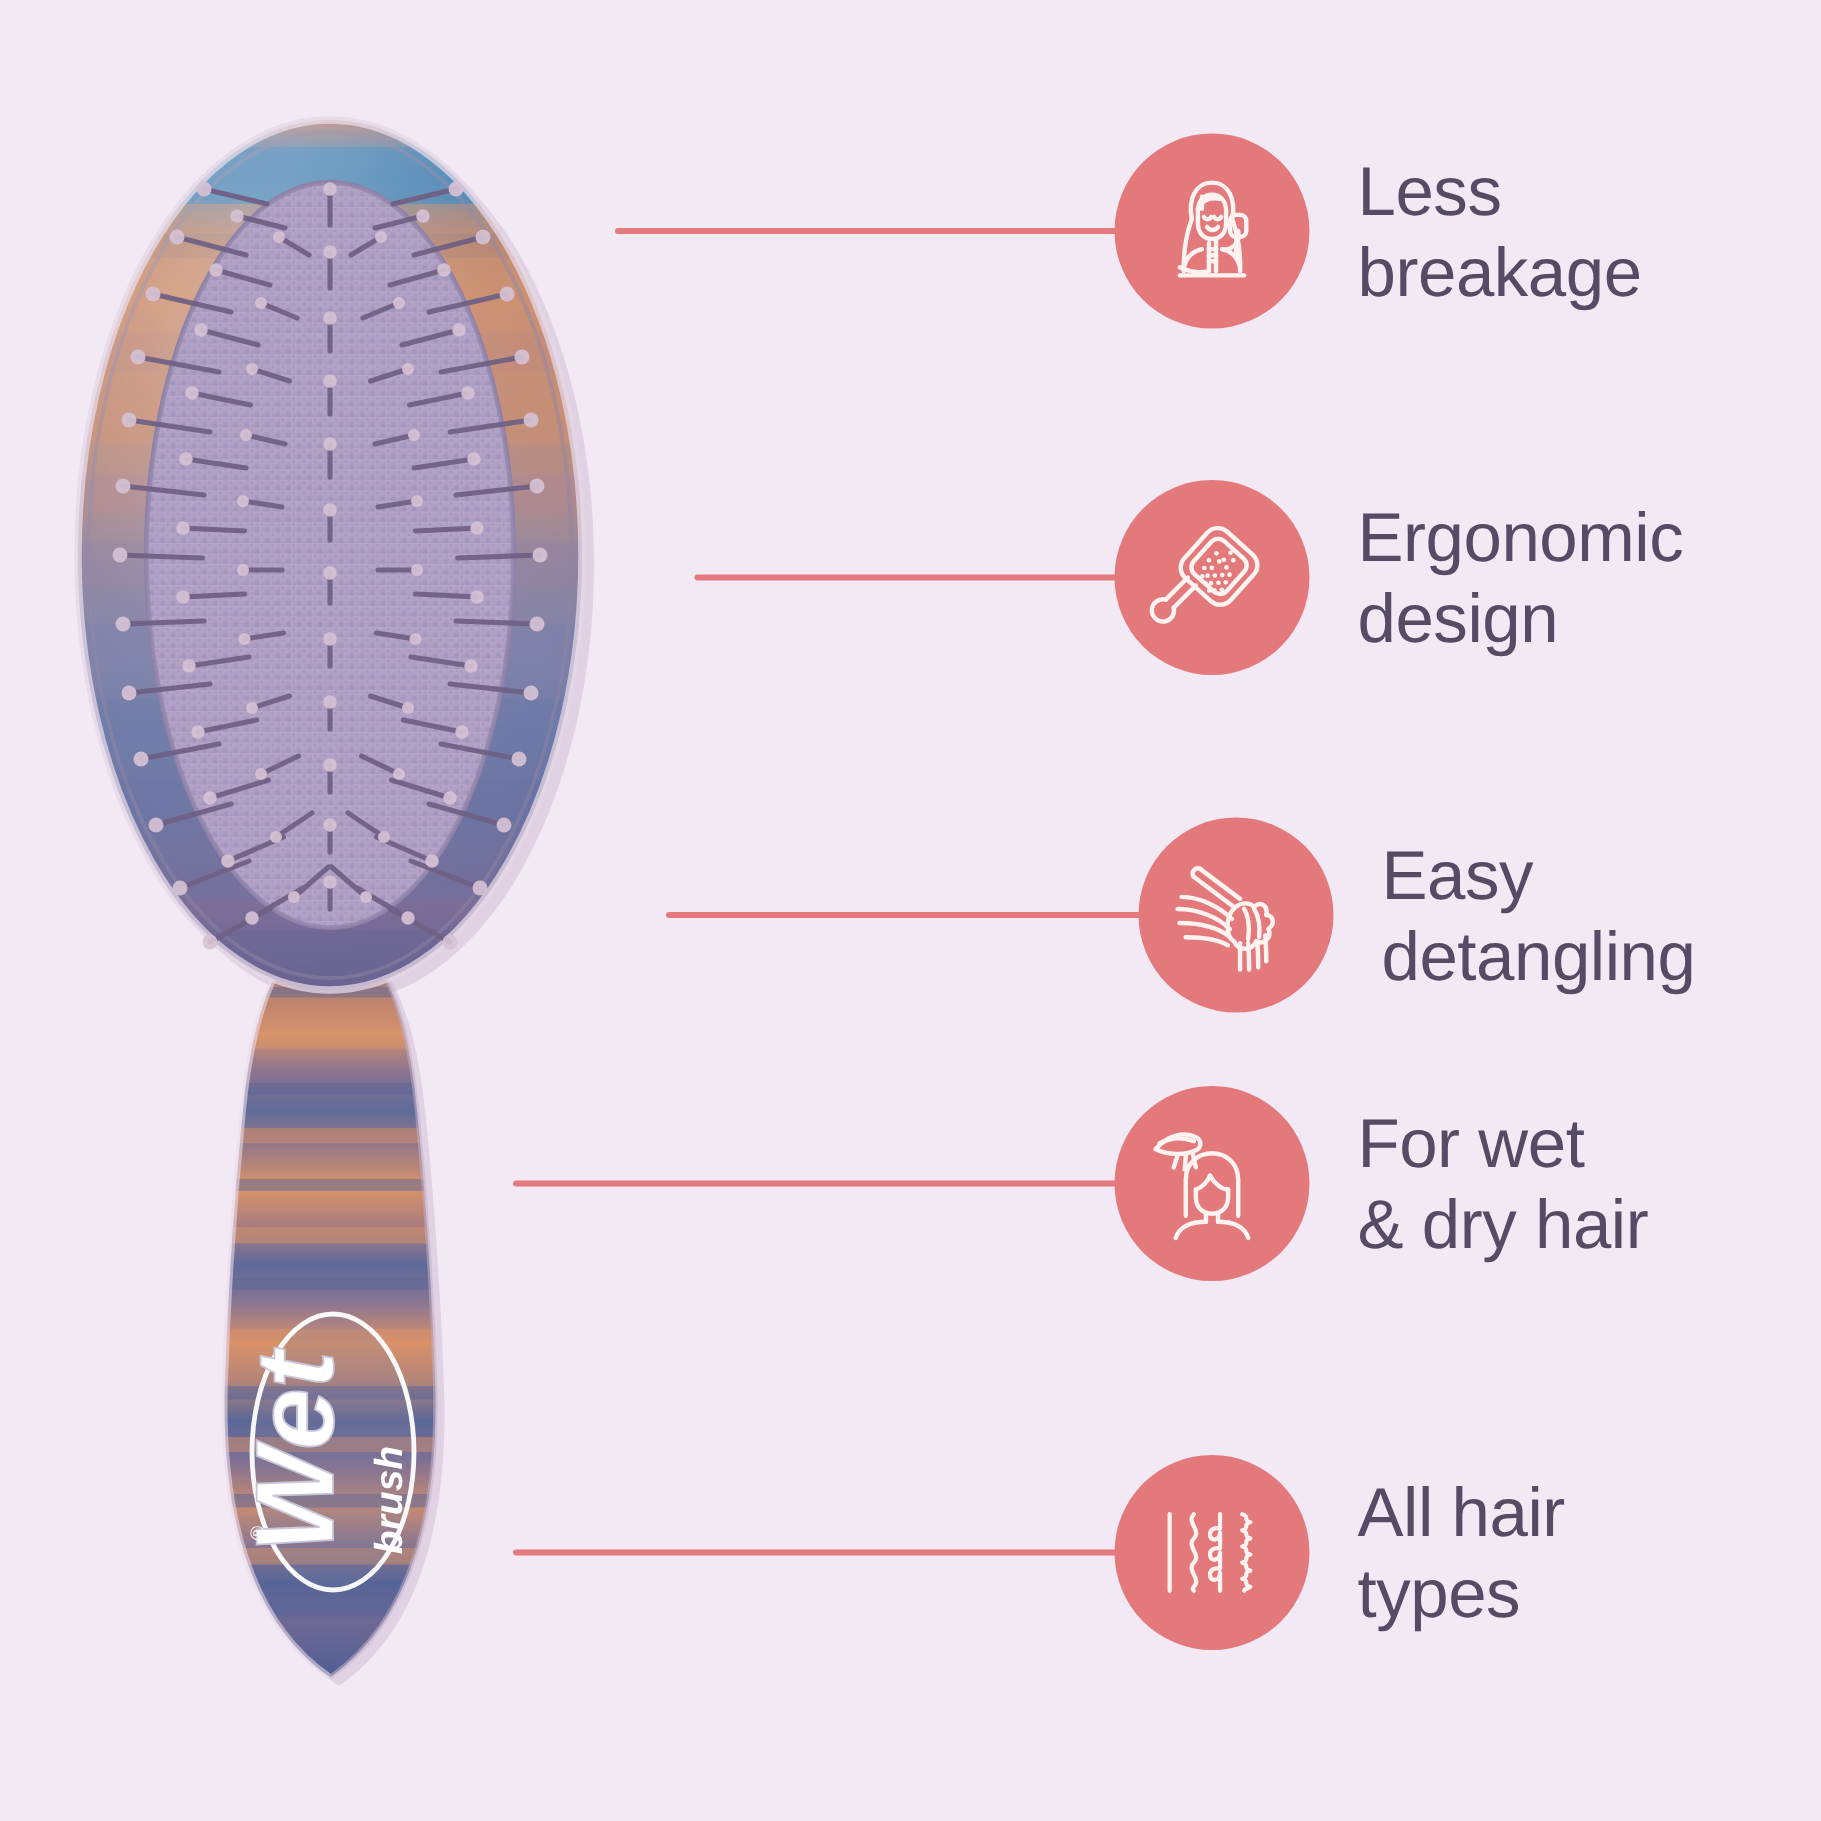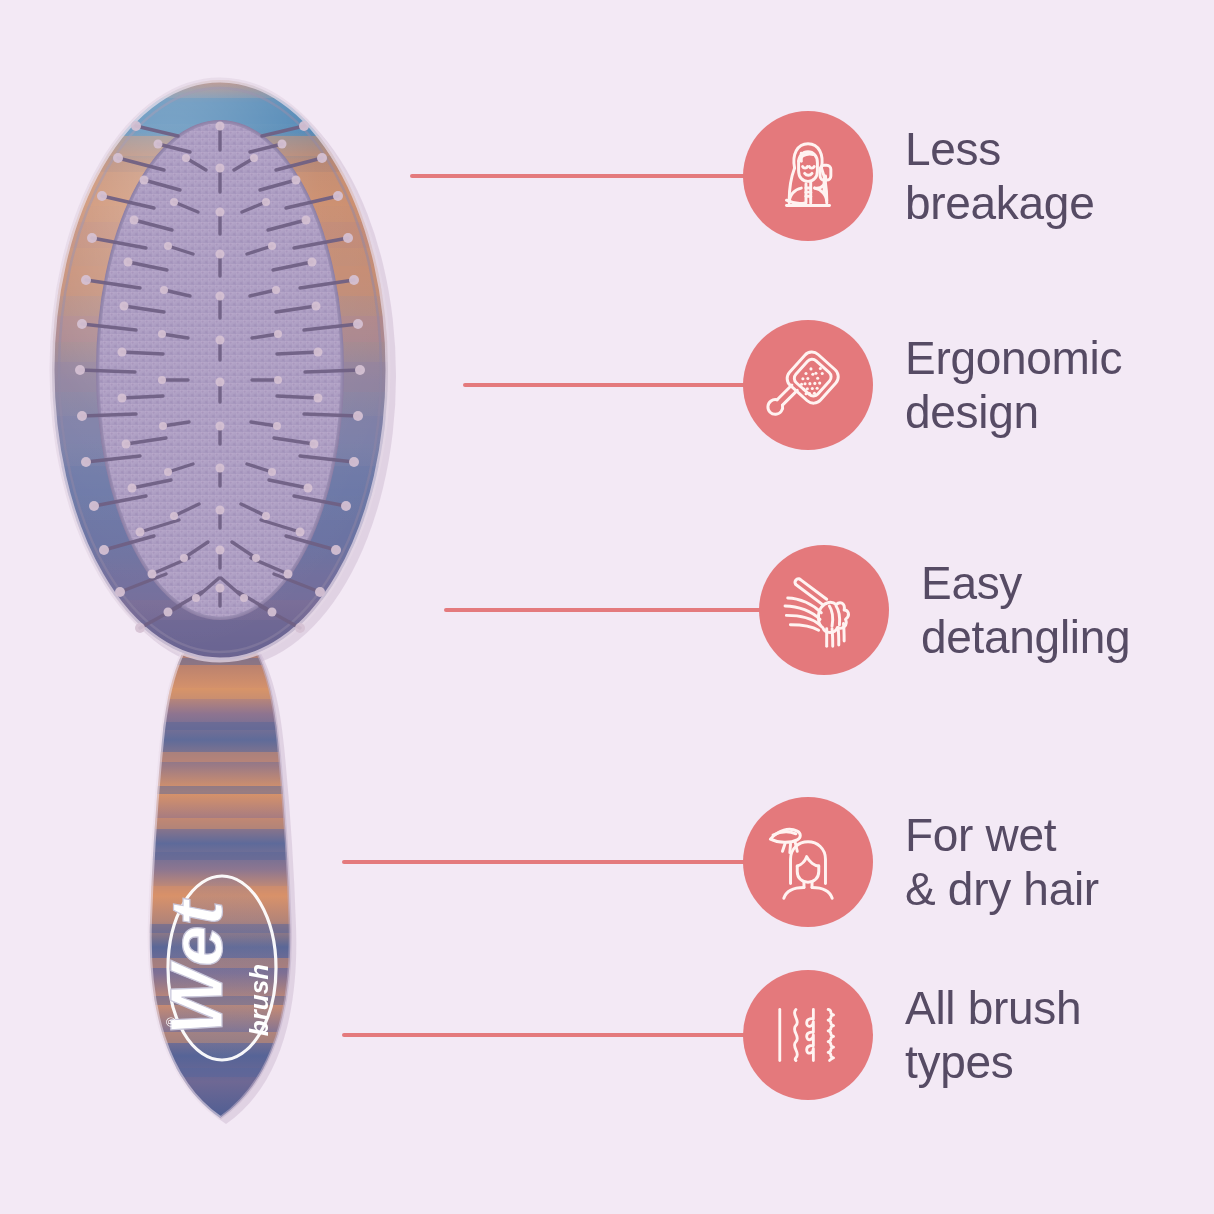--- a/index.html
+++ b/index.html
@@ -409,21 +409,21 @@
           <circle cx="237" cy="386" r="4"></circle> 
             <circle cx="232" cy="432" r="4"></circle>
           <circle cx="226" cy="476" r="4"></circle> 
             <circle cx="216" cy="518" r="4"></circle>
           <circle cx="204" cy="558" r="4"></circle>
         </g>
       </g>
     </svg>
   </div>
 
-  <div class="feature-row" style="left:0; top:106px; width:1214px;">
+  <div class="feature-row" style="left:0; top:84px; width:1214px;">
     <div class="connector" style="left:410px; width:338px;"></div>
     <div class="feature-badge" style="left:743px;">
       <svg viewBox="0 0 64 64">
         <g fill="none" stroke="#FFF3F1" stroke-width="2.2" stroke-linecap="round" stroke-linejoin="round">
 
           <path d="M22 26 C20 16, 24 8, 32 8 C40 8, 44 16, 42 26"></path>
           <path d="M22 26 C19 34, 18 44, 18 50"></path>
           <path d="M42 26 C45 34, 46 44, 46 50"></path>
 
           <path d="M25 22 C25 17, 28 14, 32 14 C36 14, 39 17, 39 22 L39 28 C39 33, 36 36, 32 36 C28 36, 25 33, 25 28 Z"></path>
@@ -529,21 +529,21 @@
 
           <path d="M36 29 C38 32, 39 38, 38 44"></path>
           <path d="M41 29 C43 32, 44 37, 43.5 43"></path>
         </g>
       </svg>
     </div>
     <div class="feature-label">Easy
 detangling</div>
   </div>
 
-  <div class="feature-row" style="left:0; top:792px; width:1046px;padding-left:17px;">
+  <div class="feature-row" style="left:0; top:719px; width:1046px;padding-left:17px;">
     <div class="connector" style="left:342px; width:406px;"></div>
     <div class="feature-badge" style="left:743px;">
       <svg viewBox="0 0 64 64">
         <g fill="none" stroke="#FFF3F1" stroke-width="2.2" stroke-linecap="round" stroke-linejoin="round">
 
           <path d="M4 15 C10 8, 18 6, 24 9 C27 10.5, 27 14, 24 15.5 C19 18, 10 18, 4 15 Z"></path>
           <path d="M6 12 C12 9, 18 9, 23 11"></path>
 
           <path d="M15 18 L13 24"></path>
           <path d="M19 18.5 L18.5 25"></path>
@@ -586,17 +586,17 @@
                    C36 46, 36 49, 36 51"></path>
 
           <path d="M47 13 C51 14, 47 16, 51 17 C47 18, 51 20, 47 21
                    C51 22, 47 24, 51 25 C47 26, 51 28, 47 29
                    C51 30, 47 32, 51 33 C47 34, 51 36, 47 37
                    C51 38, 47 40, 51 41 C47 42, 51 44, 47 45
                    C51 46, 47 48, 51 49 C49 50, 48 50.5, 48 51"></path>
         </g>
       </svg>
     </div>
-    <div class="feature-label">All brush
+    <div class="feature-label">All hair
 types</div>
   </div>
 
 </div>
 
 </body></html>

